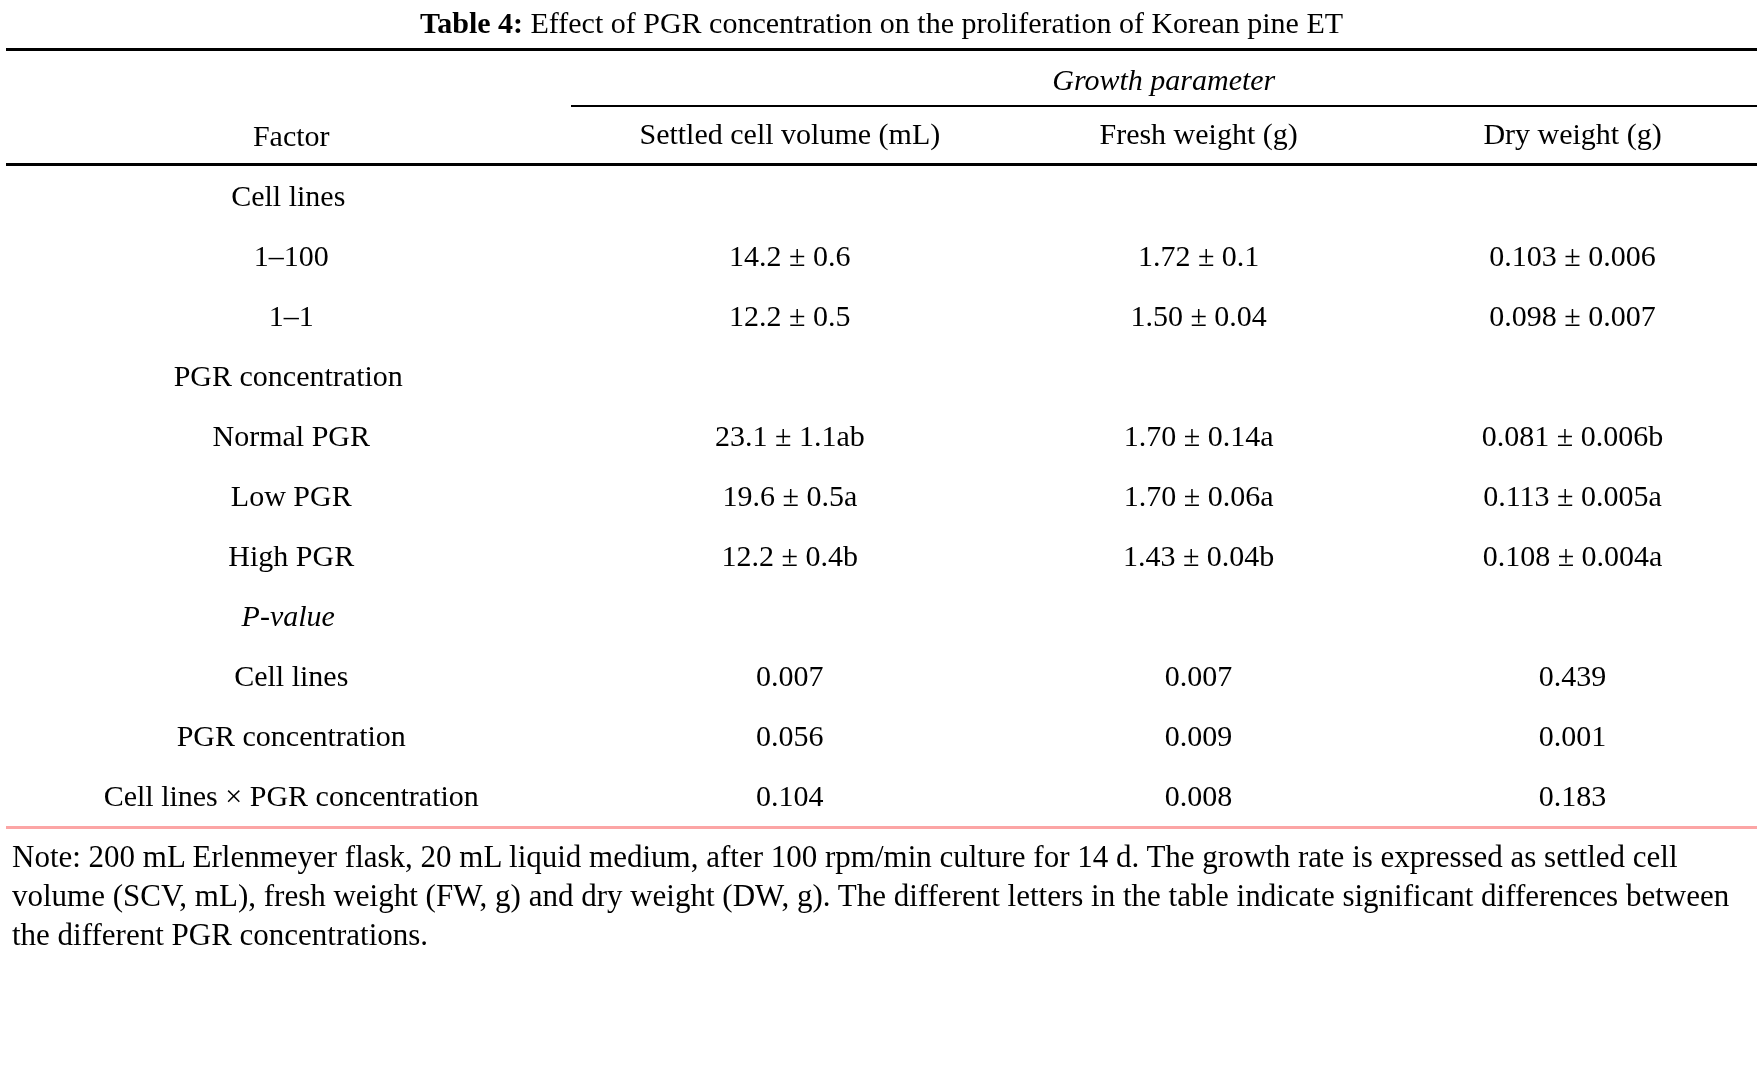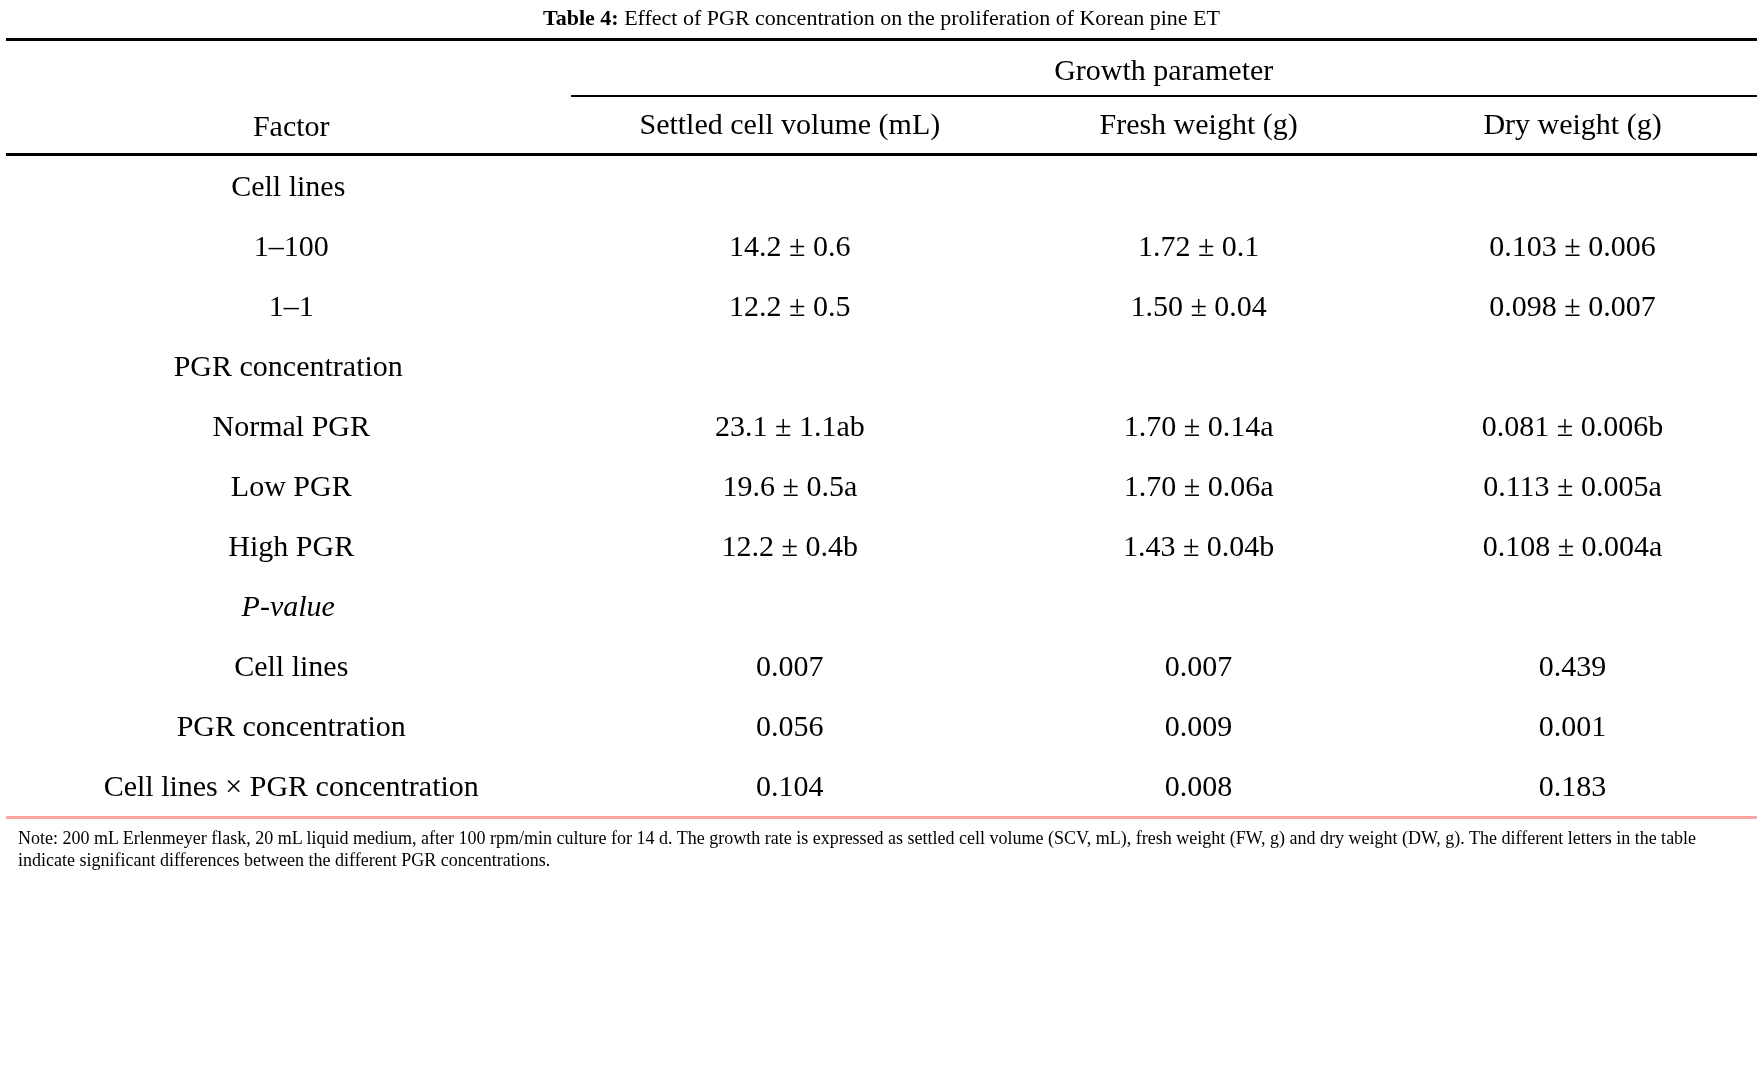--- a/index.html
+++ b/index.html
@@ -14,21 +14,21 @@
     color: #000000;
     overflow: hidden;
   }
   .page {
     width: 1763px;
     box-sizing: border-box;
     padding: 0 6px;
   }
   .caption {
     text-align: center;
-    font-size: 22px;
+    font-size: 30px;
     line-height: 1.25;
     padding-top: 4px;
     padding-bottom: 6px;
     white-space: nowrap;
   }
   .caption .cap-label {
     font-weight: bold;
   }
   table.main {
     width: 100%;
@@ -49,45 +49,45 @@
   }
   .hdr-factor {
     width: 560px;
     padding: 12px 0 10px 6px !important;
     vertical-align: top;
   }
   .hdr-group {
     text-align: center;
     padding: 12px 0 8px 0 !important;
     border-bottom: 2px solid #000;
+    font-style: italic;
   }
   .subhdr td {
     padding: 10px 0 12px 0 !important;
   }
   .col-a { width: 440px; }
   .col-b { width: 380px; }
   .col-c { width: 370px; }
   .body-row td {
     padding: 13px 0 13px 0 !important;
   }
   .body-row td.first {
     padding-left: 6px !important;
   }
   .section-row td {
     padding: 13px 0 13px 0 !important;
   }
   .italic-p {
     font-style: italic;
   }
   .note {
-    font-size: 18px;
+    font-size: 31px;
     line-height: 1.26;
     padding: 8px 4px 0 6px;
     text-align: left;
-    margin-left: 6px;
   }
 </style>
 </head>
 <body>
 
 <div class="page">
 
   <div class="caption">
     <span class="cap-label">Table 4:</span>
     <span>Effect of PGR concentration on the proliferation of Korean pine ET</span>

